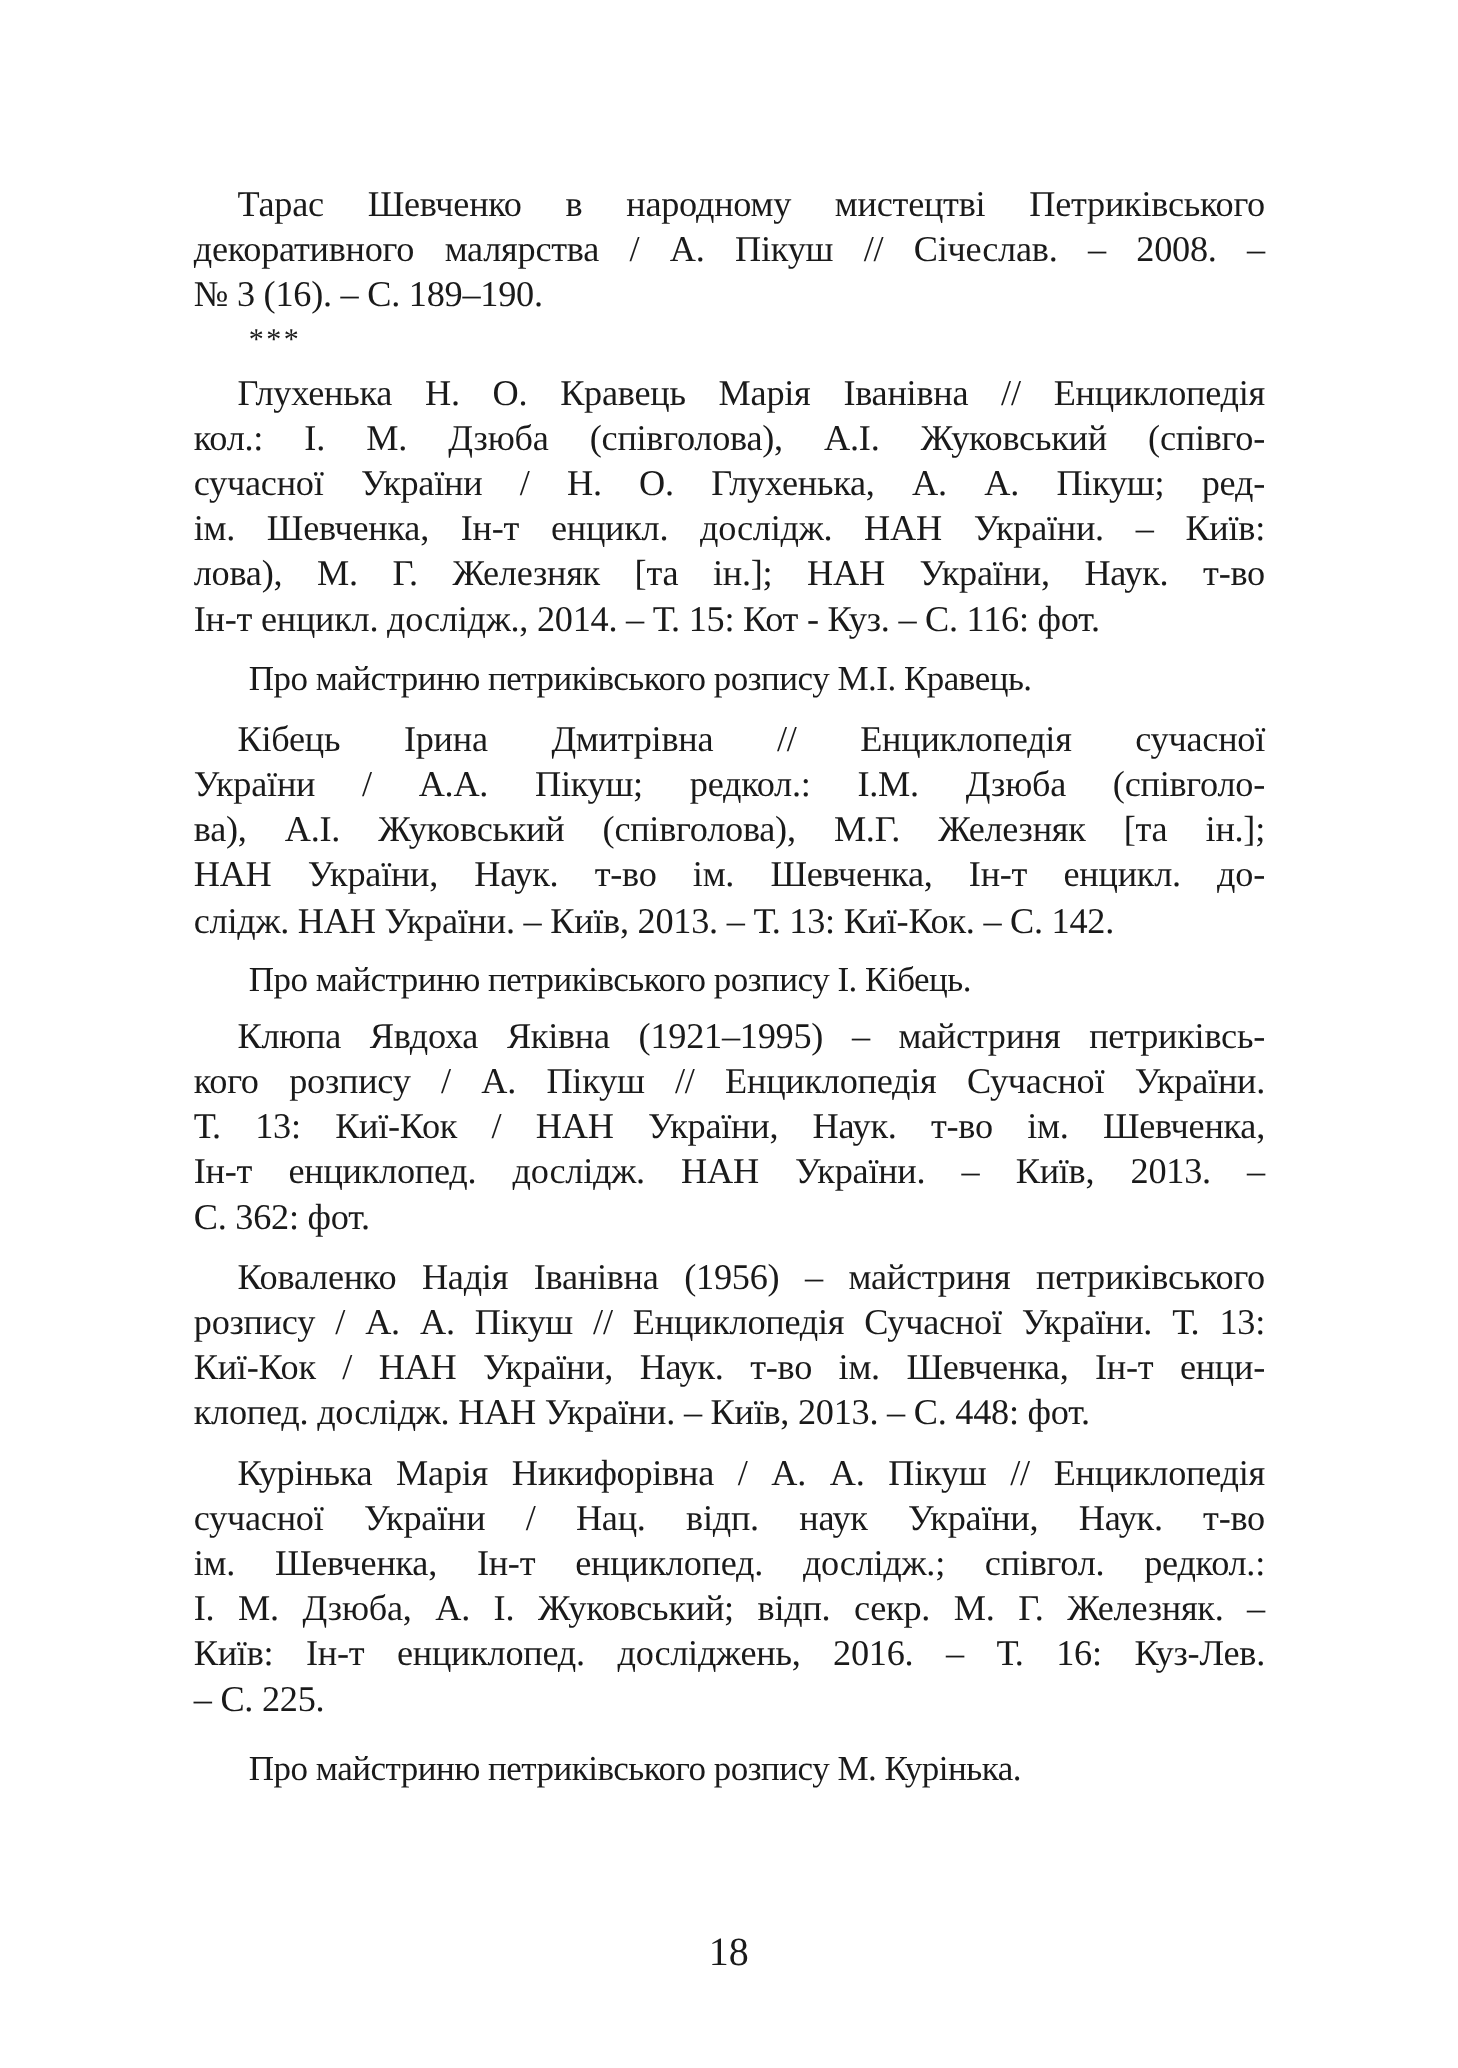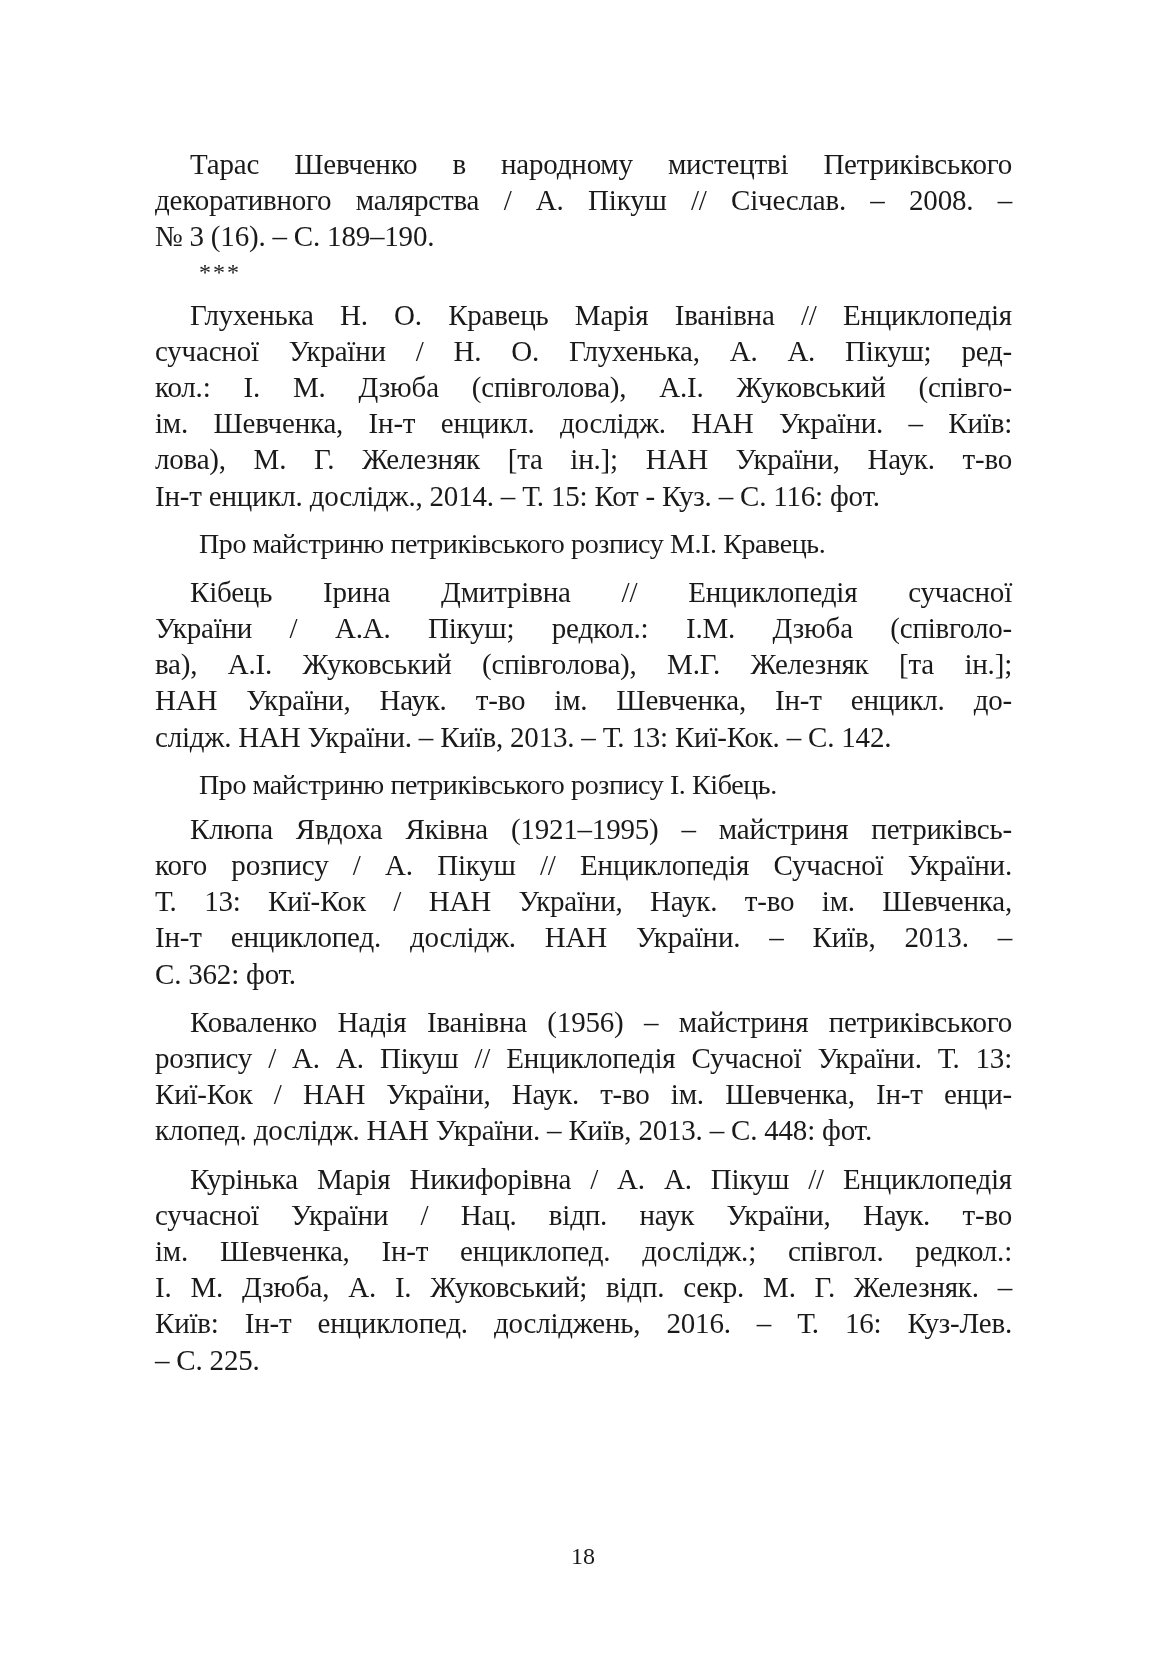--- a/index.html
+++ b/index.html
@@ -31,42 +31,42 @@
     letter-spacing: 2px;
   }
   .note {
     font-size: 28px; line-height: 36px;
     margin: 0; padding-left: 44px; letter-spacing: -0.4px;
   }
   .gap-l { height: 12px; }
   .gap-m { height: 8px; }
   .page-number {
     position: absolute; left: 0; width: 1166px; top: 1543px;
-    text-align: center; font-size: 24px;
+    text-align: center; font-size: 32px;
   }
 </style>
 </head>
 <body>
 
 <div class="page">
   <div class="content">
 
     <div class="entry">
       <span class="line first">Тарас Шевченко в народному мистецтві Петриківського</span>
       <span class="line">декоративного малярства / А. Пікуш // Січеслав. – 2008. –</span>
       <span class="line last">№ 3 (16). – С. 189–190.</span>
     </div>
 
     <div class="stars">***</div>
     <div class="gap-m"></div>
 
     <div class="entry">
       <span class="line first">Глухенька Н. О. Кравець Марія Іванівна // Енциклопедія</span>
+      <span class="line">кол.: І. М. Дзюба (співголова), А.І. Жуковський (співго-</span>
       <span class="line">сучасної України / Н. О. Глухенька, А. А. Пікуш; ред-</span>
-      <span class="line">кол.: І. М. Дзюба (співголова), А.І. Жуковський (співго-</span>
       <span class="line">ім. Шевченка, Ін-т енцикл. дослідж. НАН України. – Київ:</span>
       <span class="line">лова), М. Г. Железняк [та ін.]; НАН України, Наук. т-во</span>
       <span class="line last">Ін-т енцикл. дослідж., 2014. – Т. 15: Кот - Куз. – С. 116: фот.</span>
     </div>
     <div class="gap-l"></div>
     <div class="note">Про майстриню петриківського розпису М.І. Кравець.</div>
     <div class="gap-l"></div>
 
     <div class="entry">
       <span class="line first">Кібець Ірина Дмитрівна // Енциклопедія сучасної</span>
@@ -99,17 +99,18 @@
     <div class="entry">
       <span class="line first">Курінька Марія Никифорівна / А. А. Пікуш // Енциклопедія</span>
       <span class="line">сучасної України / Нац. відп. наук України, Наук. т-во</span>
       <span class="line">ім. Шевченка, Ін-т енциклопед. дослідж.; співгол. редкол.:</span>
       <span class="line">І. М. Дзюба, А. І. Жуковський; відп. секр. М. Г. Железняк. –</span>
       <span class="line">Київ: Ін-т енциклопед. досліджень, 2016. – Т. 16: Куз-Лев.</span>
       <span class="line last">– С. 225.</span>
     </div>
     <div class="gap-l"></div>
     <div class="gap-m"></div>
+    <div class="note">Про майстриню петриківського розпису М. Курінька.</div>
 
   </div>
 
   <div class="page-number">18</div>
 </div>
 
 </body></html>

